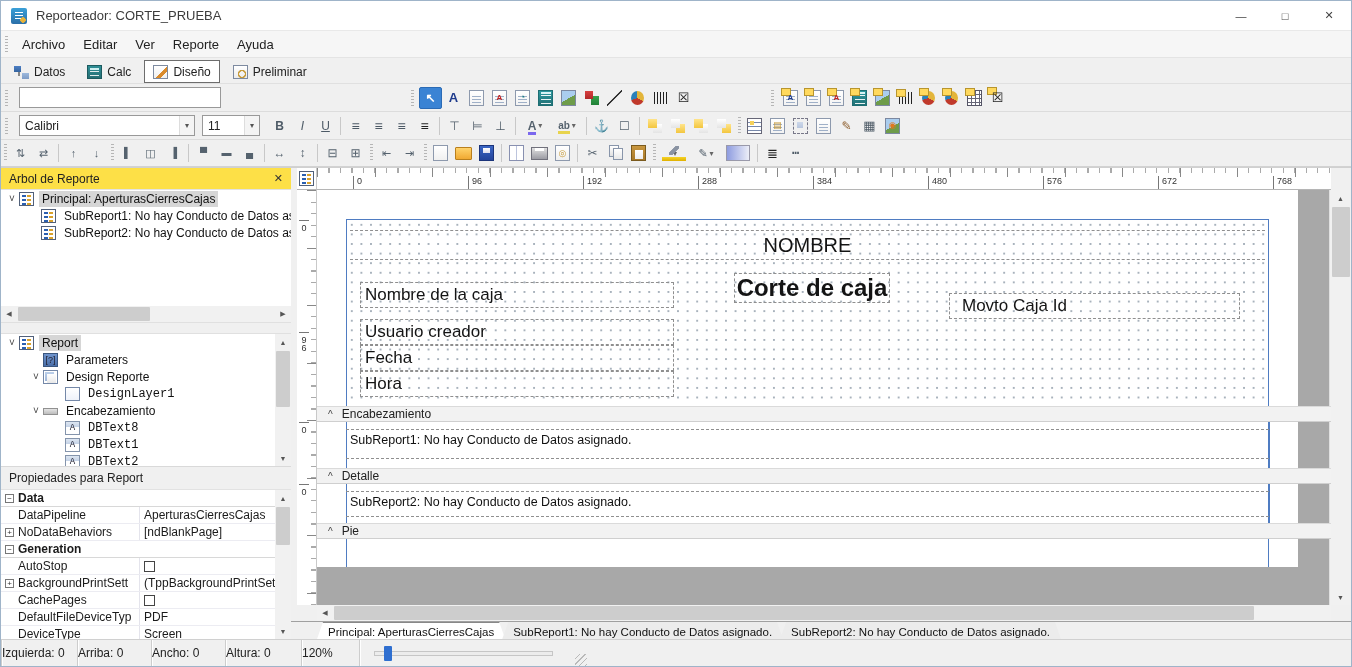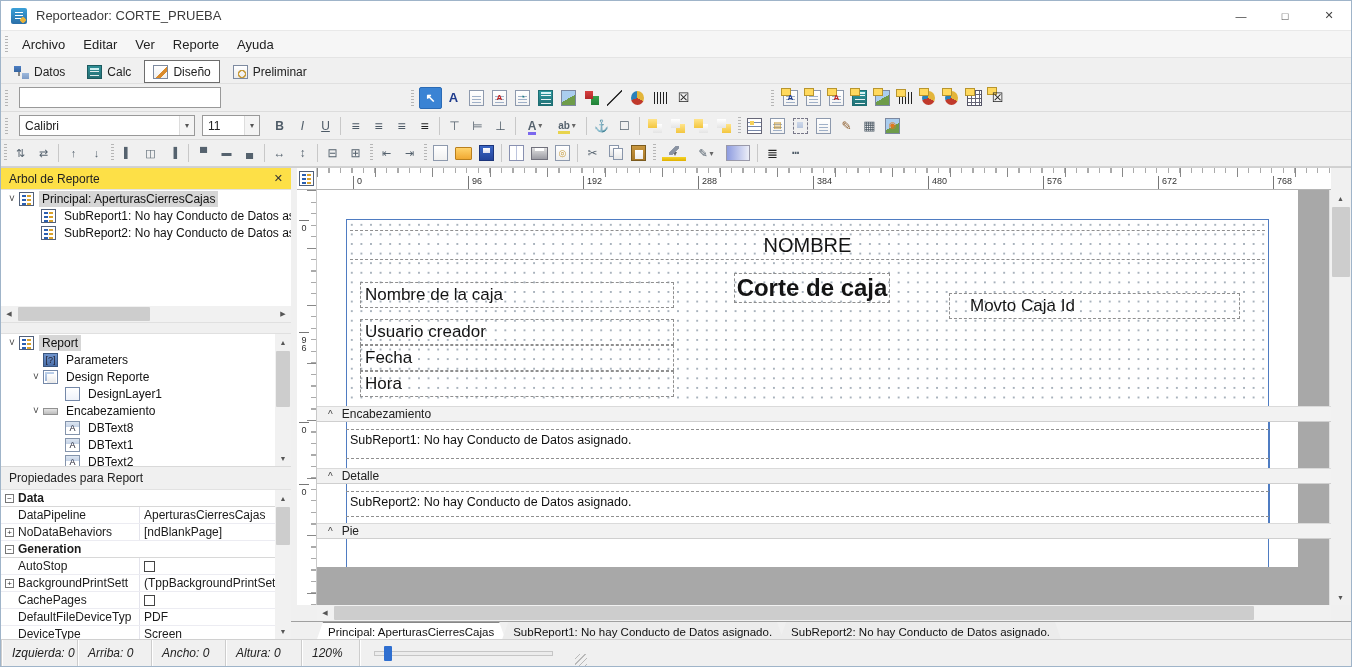--- a/index.html
+++ b/index.html
@@ -150,21 +150,21 @@
   .phx { margin-left:auto; margin-right:8px; font-size:11px; color:#333; }
   #tree1 { position:absolute; left:0; top:22px; right:0; height:116px; overflow:hidden; background:#fff; }
   .trow { display:flex; align-items:center; height:17px; font-size:12px; white-space:nowrap; overflow:hidden; }
   .texp { width:14px; text-align:center; font-size:10px; color:#444; flex:0 0 auto; }
   .tico { position:relative; width:15px; height:14px; margin-right:5px; flex:0 0 auto; }
   .gfx2 { position:absolute; inset:0; }
   .tgl { position:absolute; inset:0; display:flex; align-items:center; justify-content:center;
          font-size:9px; color:#223; }
   .tlb { padding:1px 3px; color:#111; }
   .trow.sel .tlb { background:#d6d6d6; }
-  .lv0 { padding-left:4px; } .lv1 { padding-left:26px; } .lv2 { padding-left:48px; }
+  .lv0 { padding-left:4px; } .lv1 { padding-left:26px; } .lv2 { padding-left:48px;font-family:Liberation Mono, monospace; }
   #tree2 .lv1 { padding-left:28px; } #tree2 .lv2 { padding-left:50px; }
   .ic-report { background:
       repeating-linear-gradient(to bottom,#2b5fb0 0 2px,#fff 2px 4px) 2px 2px/4px 10px no-repeat,
       repeating-linear-gradient(to bottom,#d8a12c 0 2px,#fff 2px 4px) 7px 2px/4px 10px no-repeat,
       #fff; border:1px solid #51607a; }
   .ic-params { background:linear-gradient(#6f94cc,#4a6ea8); border:1px solid #3a567e; }
   .ic-layers { background:linear-gradient(#fff,#e8e8e8) 3px 3px/9px 9px no-repeat,
                linear-gradient(#bcd0ea,#9cb4d8) 1px 1px/9px 9px no-repeat; border:1px solid #7488a8; }
   .ic-layer { background:linear-gradient(#fff,#eef2fa); border:1px solid #7488a8; }
   .ic-band { top:4px; bottom:3px; background:linear-gradient(#e4e4e4,#bdbdbd); border:1px solid #919191; }
@@ -236,21 +236,21 @@
   .gridsec { position:absolute; left:0; top:0; right:0; height:186px;
              background-image:radial-gradient(#a8b2bc 0.8px,transparent 0.9px);
              background-size:9.6px 9.6px; }
   .el { position:absolute; border:1px dashed #8f8f8f; color:#141414; display:flex; align-items:center; }
   .nombre-row { left:3px; top:10px; width:915px; height:30px; border-left:none; border-right:none;
                 justify-content:center; font-size:20px; }
   .corte { left:387px; top:53px; width:156px; height:30px; justify-content:center;
            font-size:24px; font-weight:bold; }
   .field { left:13px; width:314px; height:26px; font-size:17px; padding-left:4px; }
   .field:nth-child(1){top:62px}.field:nth-child(2){top:99px}.field:nth-child(3){top:125px}.field:nth-child(4){top:151px}
-  .movto { left:602px; top:73px; width:291px; height:26px; font-size:17px; padding-left:20px; }
+  .movto { left:602px; top:73px; width:291px; height:26px; font-size:17px; padding-left:12px; }
   .bandbar { position:absolute; left:0; width:1014px; height:16px; background:#f2f2f2;
              border-top:1px solid #dadada; border-bottom:1px solid #cfcfcf; display:flex;
              align-items:center; font-size:12px; color:#222; z-index:3; }
   .bandbar .caret { margin-left:11px; font-size:10px; color:#444; }
   .bandbar .blabel { margin-left:9px; }
   .b1 { top:216px; } .b2 { top:278px; } .b3 { top:333px; }
   .subtext { position:absolute; left:29px; width:923px; border-top:1px dashed #8f8f8f;
              border-bottom:1px dashed #8f8f8f; font-size:12.5px; color:#111;
              padding:3px 0 0 4px; z-index:2; }
   .s1 { top:239px; height:30px; }
@@ -270,21 +270,21 @@
   .ptab { display:flex; align-items:center; padding:0 12px; font-size:11.5px; color:#111;
           background:#ececec; clip-path:polygon(7px 0,calc(100% - 7px) 0,100% 100%,0 100%);
           margin-left:-5px; box-shadow:inset 0 -1px 0 #bbb; white-space:nowrap; }
   .ptab.active { background:#fff; box-shadow:inset 0 0 0 1px #888; }
 
   
   #statusbar { position:absolute; left:0; right:0; bottom:0; height:27px; background:#f0f0f0;
                border-top:1px solid #d0d0d0; display:flex; align-items:center; font-size:12px; color:#222; }
   #statusmsg { flex:1; padding-left:6px; }
   .sp { align-self:stretch; display:flex; align-items:center; justify-content:flex-start;
-        padding-left:10px; border-left:1px solid #cdcdcd; box-shadow:1px 0 0 #fff inset;font-style:italic; }
+        border-left:1px solid #cdcdcd; box-shadow:1px 0 0 #fff inset; }
   .sp1{width:76px}.sp2{width:74px}.sp3{width:74px}.sp4{width:76px}.sp5{width:58px}
   #zoomslider { width:212px; align-self:stretch; display:flex; align-items:center;
                 border-left:1px solid #cdcdcd; box-shadow:1px 0 0 #fff inset; position:relative; }
   .ztrack { position:absolute; left:14px; right:18px; top:11px; height:5px; background:#ececec;
             border:1px solid #c6c6c6; }
   .zthumb { position:absolute; left:24px; top:6px; width:8px; height:15px; background:#2f6fd0; border-radius:1px; }
   #resizegrip { width:16px; align-self:stretch;
       background:repeating-linear-gradient(135deg,transparent 0 3px,#b9b9b9 3px 4px) right bottom/12px 12px no-repeat; }
 </style>
 </head>

